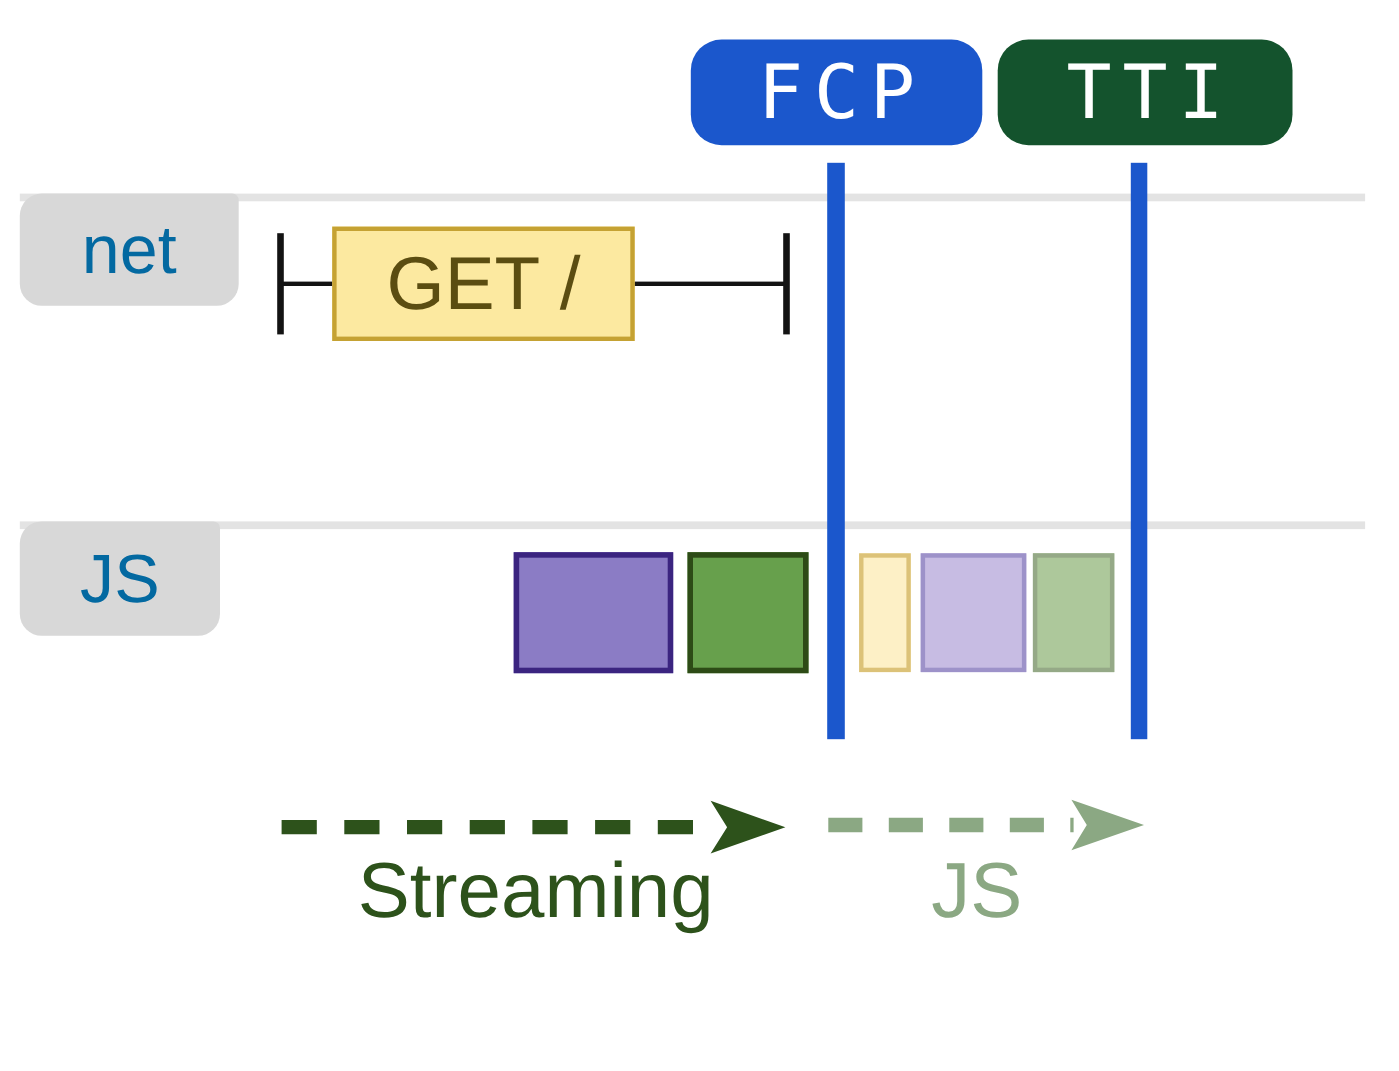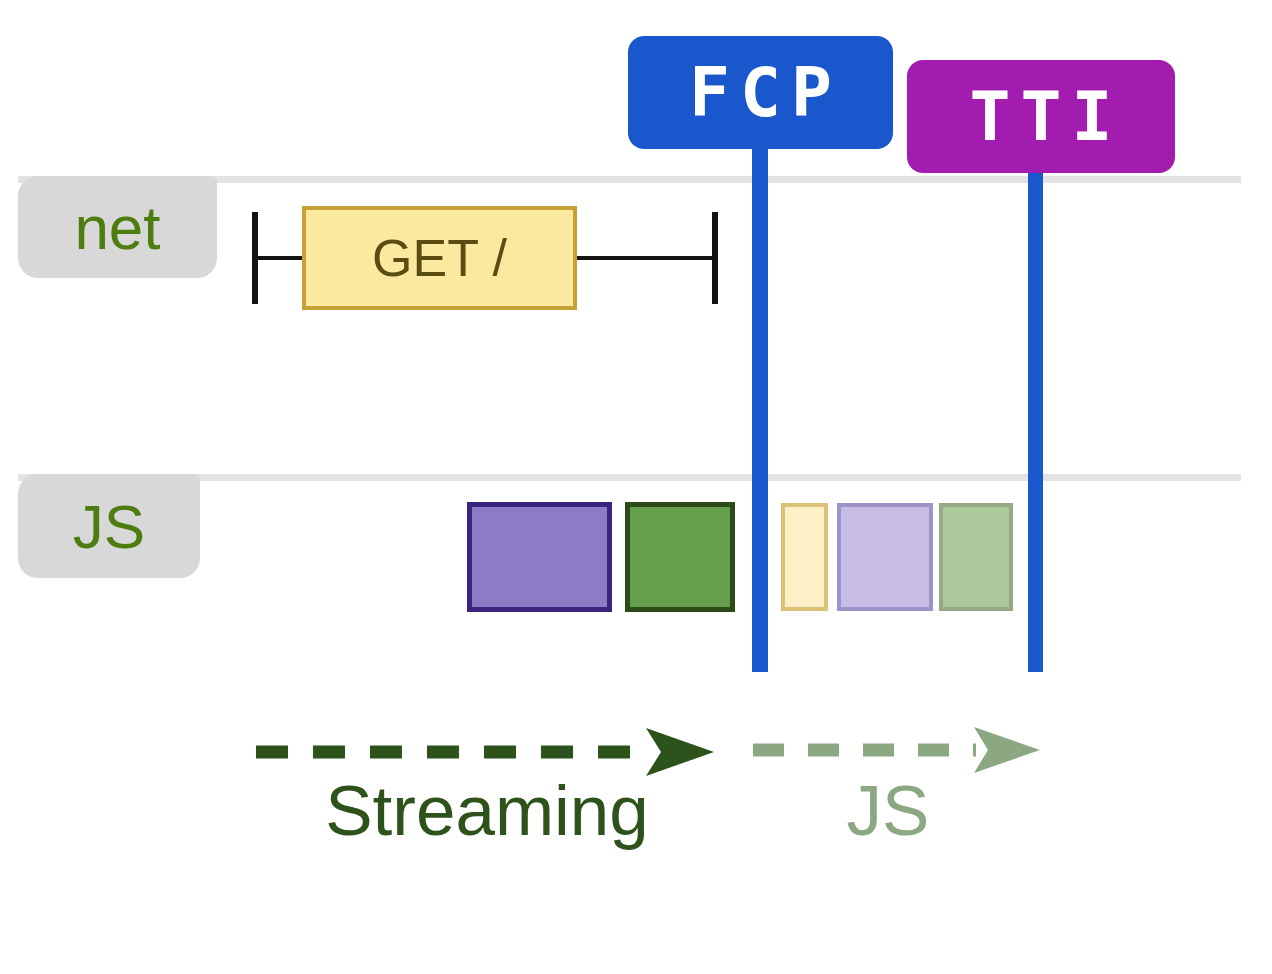--- a/index.html
+++ b/index.html
@@ -20,21 +20,21 @@
     background: #e3e3e3;
   }
   #lane-net-line { top: 176px; }
   #lane-js-line  { top: 474px; }
 
   
   .lane-tab {
     position: absolute;
     background: #d8d8d8;
     border-radius: 20px 6px 20px 20px;
-    color: #4d7c0f;
+    color: #0369a1;
     font-size: 62px;
     display: flex;
     align-items: center;
     justify-content: center;
     line-height: 1;
     padding-top: 2px;
     box-sizing: border-box;
   }
   #net-tab { left: 18px; top: 176px; width: 199px; height: 102px; }
   #js-tab  { left: 18px; top: 474px; width: 182px; height: 104px; }
@@ -46,26 +46,26 @@
     height: 524px;
     background: #1b57cc;
   }
   #fcp-stem { left: 752px; width: 16px; }
   #tti-stem { left: 1028px; width: 15px; }
 
   
   .marker-badge {
     position: absolute;
     top: 36px;
-    height: 113px;
+    height: 96px;
     background: #1b57cc;
-    border-radius: 16px;
+    border-radius: 28px;
     color: #ffffff;
     font-family: "DejaVu Sans Mono", monospace;
-    font-weight: bold;
+    font-weight: normal;
     font-size: 68px;
     letter-spacing: 10px;
     text-indent: 10px;
     display: flex;
     align-items: center;
     justify-content: center;
   }
   #fcp-badge { left: 628px; width: 265px; }
   #tti-badge { left: 907px; width: 268px; }
 
@@ -91,21 +91,21 @@
   .request-box {
     position: absolute;
     left: 302px;
     top: 206px;
     width: 275px;
     height: 104px;
     background: #fce9a0;
     border: 4px solid #c5a233;
     box-sizing: border-box;
     color: #5b4d11;
-    font-size: 52px;
+    font-size: 68px;
     display: flex;
     align-items: center;
     justify-content: center;
     line-height: 1;
   }
 
   
   .block { position: absolute; box-sizing: border-box; border-style: solid; }
   #blk1 { left: 467px; top: 502px; width: 145px; height: 110px; border-width: 5px; }
   #blk2 { left: 625px; top: 502px; width: 110px; height: 110px; border-width: 5px; }
@@ -135,21 +135,21 @@
   <div class="lane-line" id="lane-net-line"></div>
   <div class="lane-line" id="lane-js-line"></div>
 
   <div class="lane-tab" id="net-tab">net</div>
   <div class="lane-tab" id="js-tab">JS</div>
 
   <div class="marker-stem" id="fcp-stem" style="background: rgb(27, 87, 204);"></div>
   <div class="marker-stem" id="tti-stem" style="background: rgb(27, 87, 204);"></div>
 
   <div class="marker-badge" id="fcp-badge" style="background: rgb(27, 87, 204);">FCP</div>
-  <div class="marker-badge" id="tti-badge" style="background: #a21caf; margin-top: 24px;">TTI</div>
+  <div class="marker-badge" id="tti-badge" style="background: #14532d;">TTI</div>
 
   <div class="whisker-line" style="background: rgb(19, 19, 19);"></div>
   <div class="whisker-tick" id="tick-left" style="background: rgb(19, 19, 19);"></div>
   <div class="whisker-tick" id="tick-right" style="background: rgb(19, 19, 19);"></div>
 
   <div class="request-box">GET /</div>
 
   <div class="block" id="blk1" style="background-color: rgb(139, 124, 197); border-color: rgb(59, 36, 128);"></div>
   <div class="block" id="blk2" style="background-color: rgb(103, 160, 76); border-color: rgb(45, 75, 22);"></div>
 

